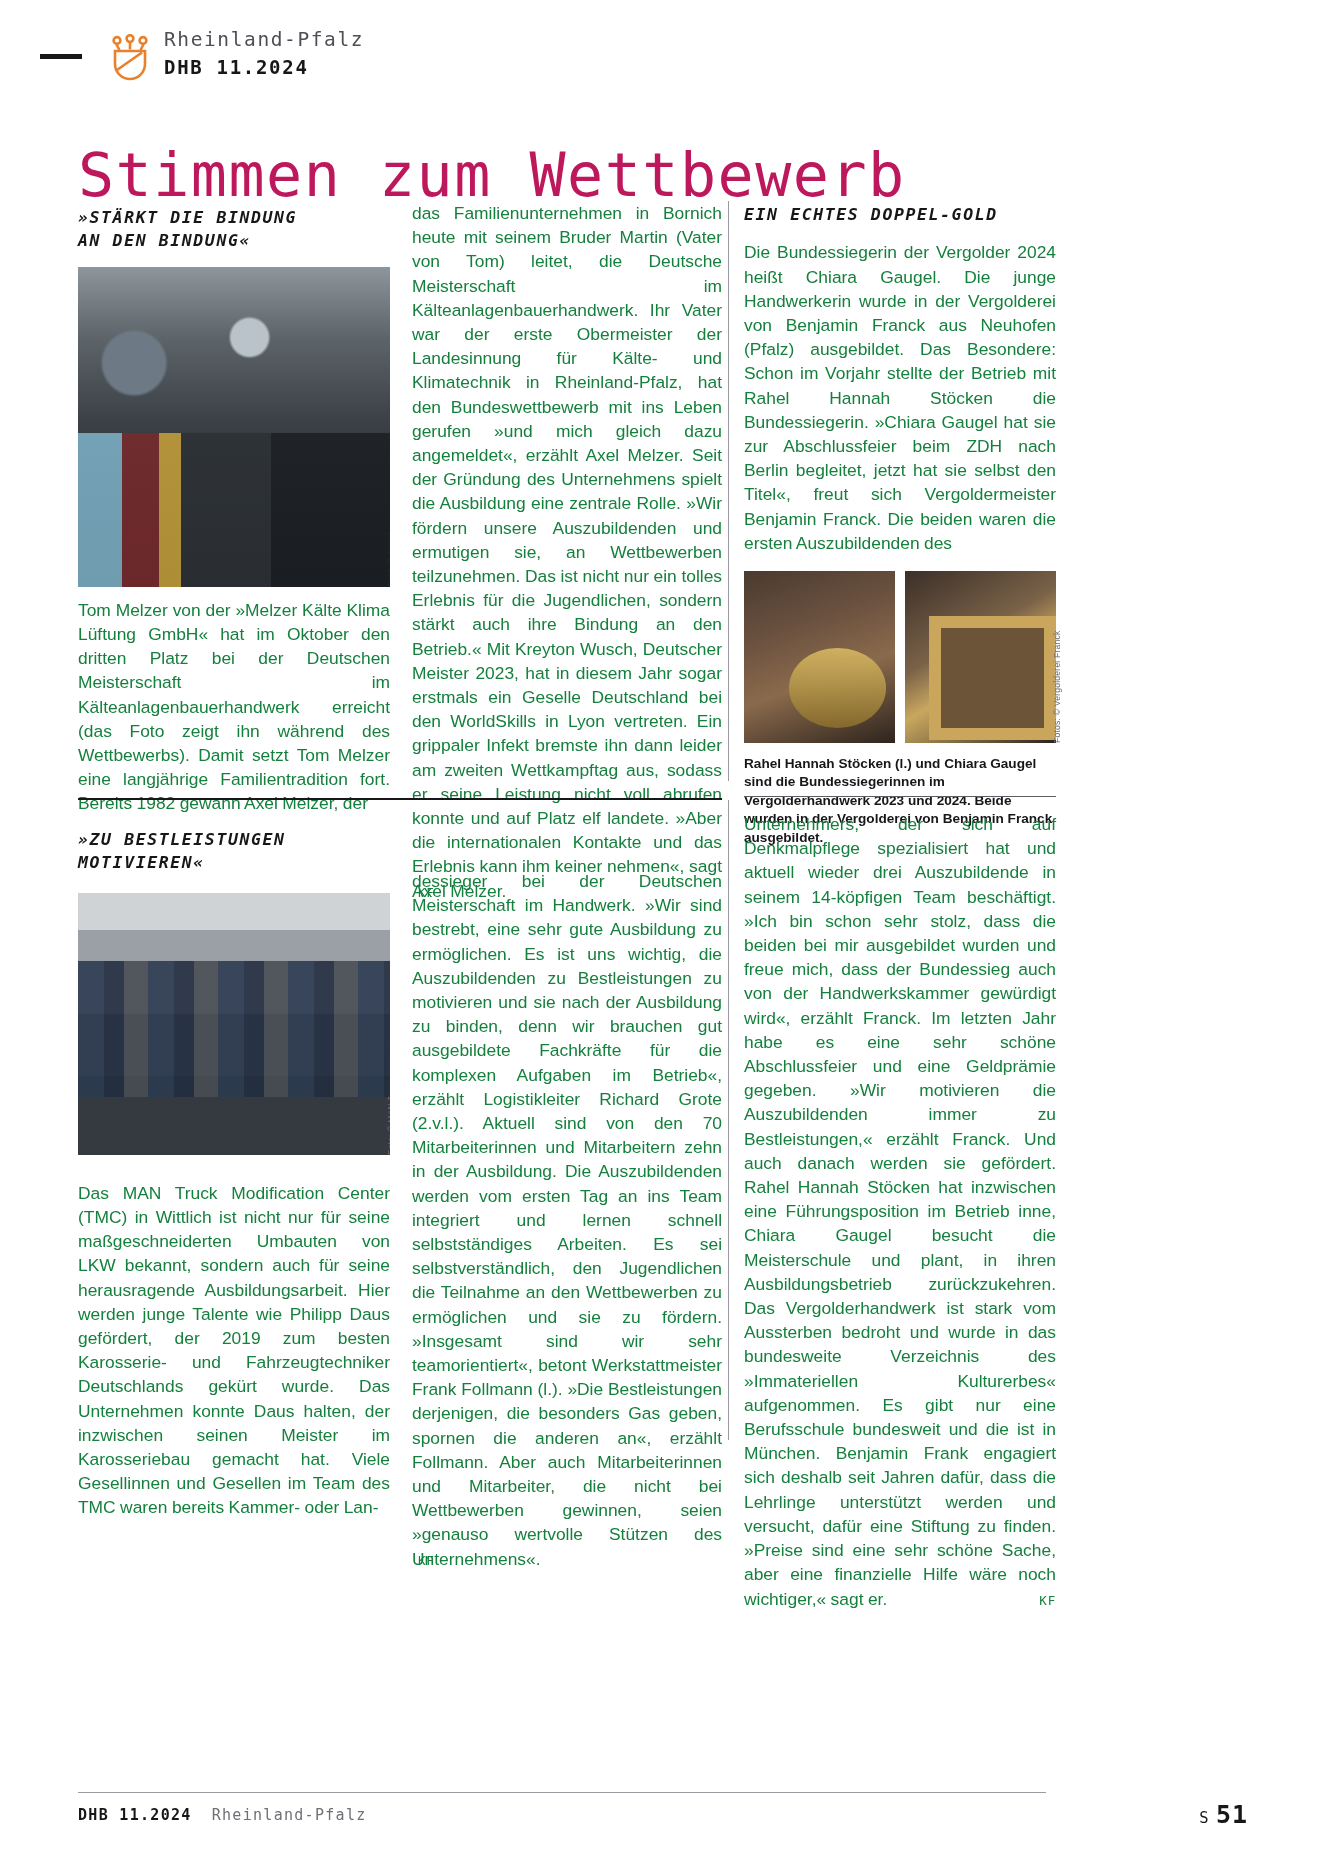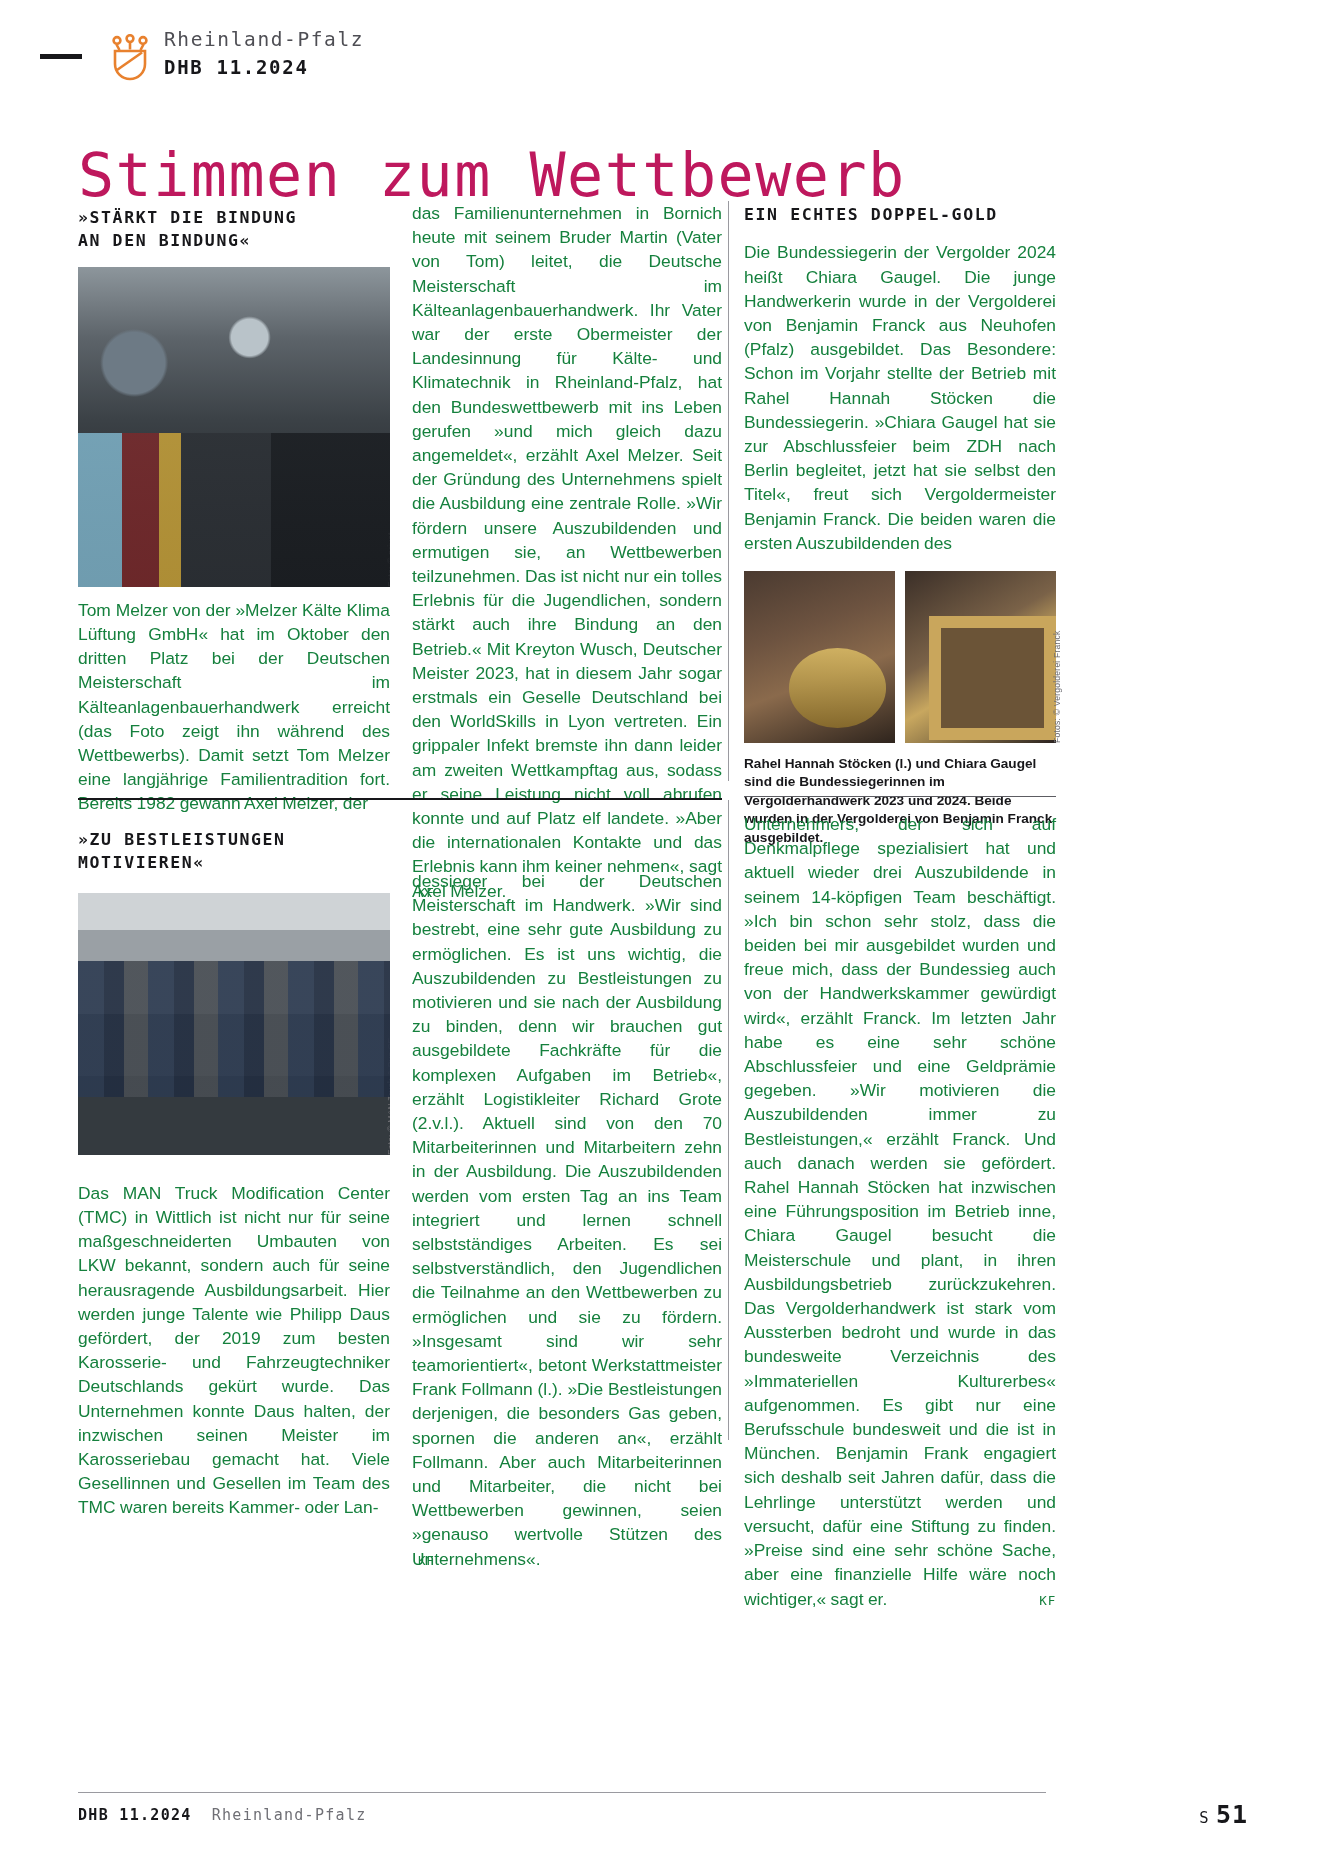--- a/index.html
+++ b/index.html
@@ -38,21 +38,21 @@
 
   
   .col { position:absolute; }
   .col1 { left:78px;  width:312px; }
   .col2 { left:412px; width:310px; }
   .col3 { left:744px; width:312px; }
 
   .sec-head {
     font-family:"DejaVu Sans Mono", monospace;
     font-weight:bold; font-size:16.5px; letter-spacing:1.6px;
-    color:#17171a; line-height:1.42; margin:0 0 14px 0;
+    color:#17171a; line-height:1.42; margin:0 0 14px 0;font-style:italic;
   }
 
   .body-txt {
     font-family:"Liberation Sans Narrow","Liberation Sans", sans-serif;
     font-size:17.4px; line-height:24.2px; color:#15803d;
     text-align:justify; margin:0;
     font-stretch:condensed;
     -webkit-hyphens:none; hyphens:none;
     word-spacing:-0.4px;
   }

